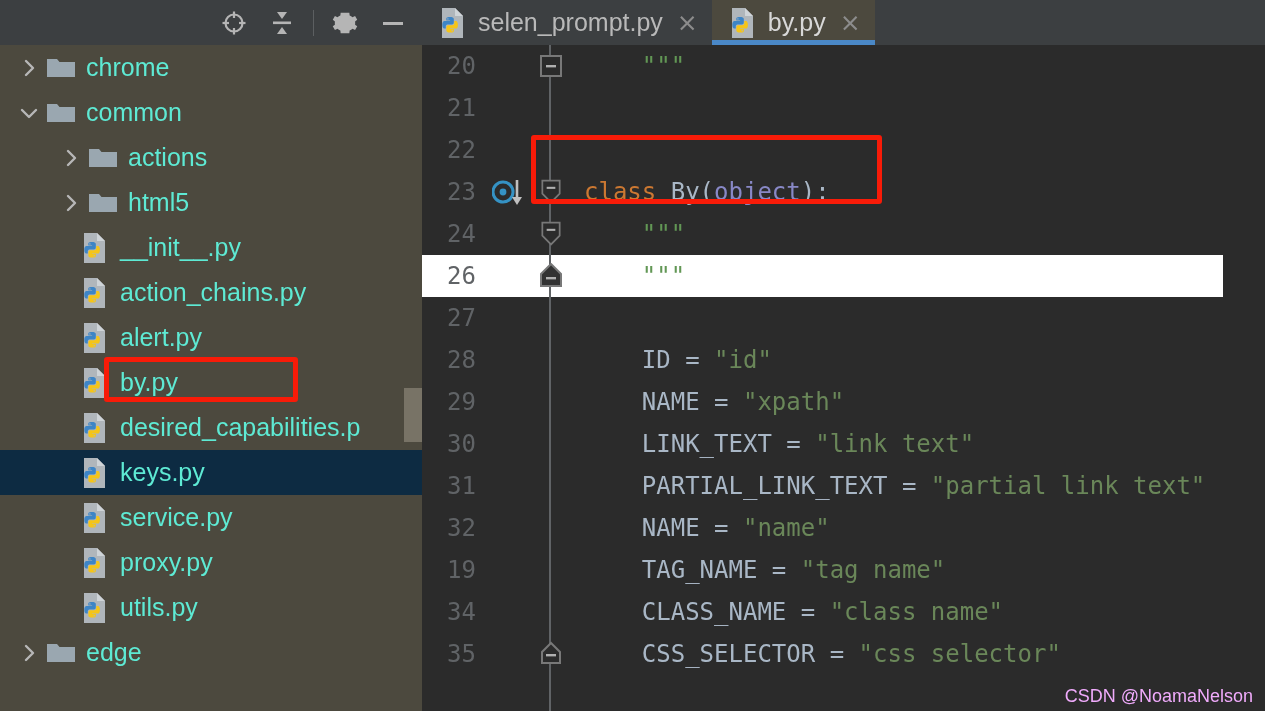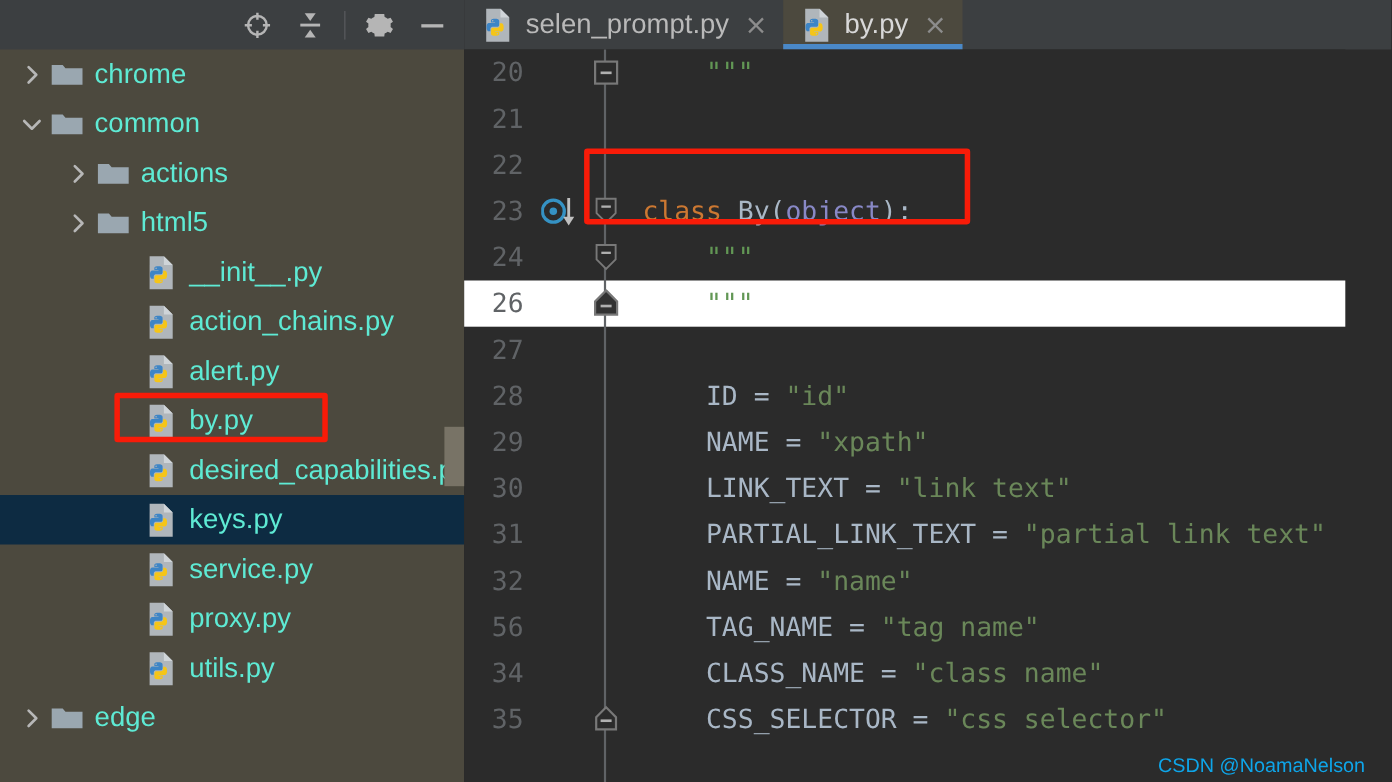--- a/index.html
+++ b/index.html
@@ -49,21 +49,21 @@
   .tree-icon {
     width: 34px; height: 34px; flex: 0 0 34px;
     display: flex; align-items: center; justify-content: center;
     margin-right: 8px;
   }
   .tree-label { overflow: visible; }
 
   
   .lvl1 { padding-left: 14px; }
   .lvl2 { padding-left: 56px; }
-  .lvl2f { padding-left: 100px; }
+  .lvl2f { padding-left: 48px; }
 
   
   .redbox {
     position: absolute; border: 5px solid #f81b08; border-radius: 3px;
     pointer-events: none; z-index: 40;
   }
   #redbox-bypy { left: 104px; top: 357px; width: 194px; height: 45px; }
   #redbox-class { left: 531px; top: 135px; width: 351px; height: 69px; }
 
   
@@ -133,22 +133,22 @@
   #fold-line {
     position: absolute; left: 127px; top: 0; width: 2px; height: 666px;
     background: #606366; z-index: 1;
   }
   .fold-marker {
     position: absolute; left: -12px; top: 8px; width: 26px; height: 26px;
     z-index: 3;
   }
 
   #watermark {
-    position: absolute; right: 24px; bottom: 4px;
-    color: #0ea5e9; font-size: 18px;
+    position: absolute; right: 12px; bottom: 4px;
+    color: #f0abfc; font-size: 18px;
     font-family: "Liberation Sans", sans-serif; z-index: 50;
   }
   
 </style>
 </head>
 <body>
 
 <div id="app">
 
   <div id="left-panel">
@@ -490,21 +490,21 @@
           <span class="fold-col"></span>
           <span class="code-text"><span class="pun">    PARTIAL_LINK_TEXT = </span><span class="str">"partial link text"</span></span>
         </div>
         <div class="code-row">
           <span class="gutter-num">32</span>
           <span class="gutter-icons"></span>
           <span class="fold-col"></span>
           <span class="code-text"><span class="pun">    NAME = </span><span class="str">"name"</span></span>
         </div>
         <div class="code-row">
-          <span class="gutter-num">56</span>
+          <span class="gutter-num">19</span>
           <span class="gutter-icons"></span>
           <span class="fold-col"></span>
           <span class="code-text"><span class="pun">    TAG_NAME = </span><span class="str">"tag name"</span></span>
         </div>
         <div class="code-row">
           <span class="gutter-num">34</span>
           <span class="gutter-icons"></span>
           <span class="fold-col"></span>
           <span class="code-text"><span class="pun">    CLASS_NAME = </span><span class="str">"class name"</span></span>
         </div>

